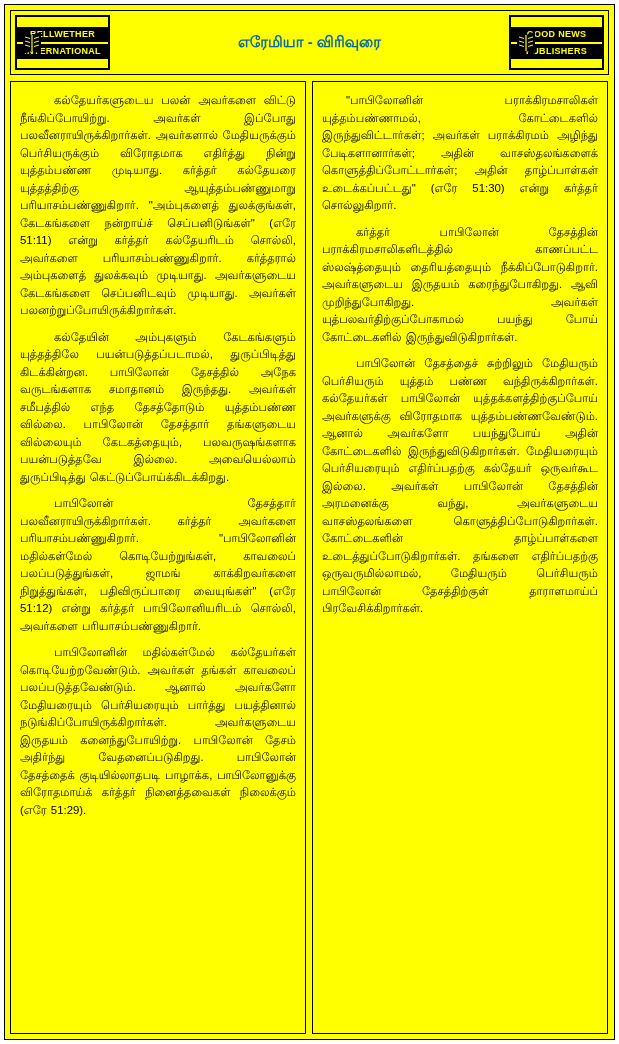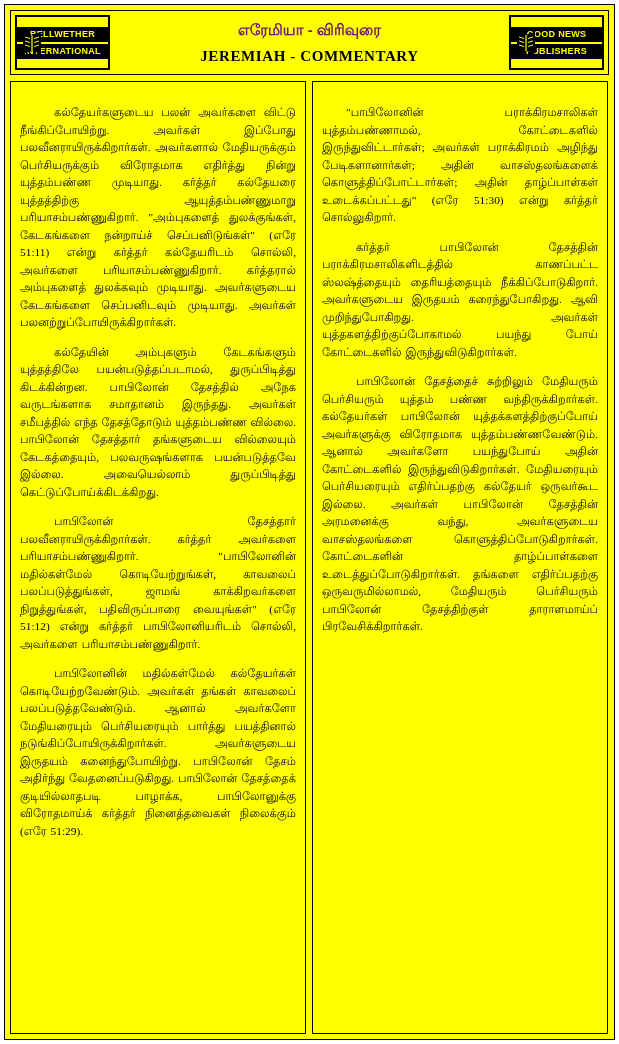--- a/index.html
+++ b/index.html
@@ -82,21 +82,21 @@
     display: flex;
     flex-direction: column;
     align-items: center;
     justify-content: center;
     gap: 7px;
   }
   .title-ta {
     font-family: "Liberation Sans", sans-serif;
     font-weight: bold;
     font-size: 15px;
-    color: #701a75;
+    color: #0369a1;
   }
   .title-en {
     font-family: "Liberation Serif", serif;
     font-weight: bold;
     font-size: 15px;
     letter-spacing: .6px;
     color: #000000;
   }
   
   .columns {
@@ -109,22 +109,22 @@
     gap: 6px;
   }
   .col {
     width: 296px;
     box-sizing: border-box;
     border: 1px solid #000000;
     background: #ffff00;
     padding: 10px 9px 8px 9px;
   }
   p.para {
-    margin: 12px 0 9px 0;
-    font-family: Liberation Serif, serif;
+    margin: 0 0 9px 0;
+    font-family: Liberation Sans, sans-serif;
     font-size: 11.4px;
     line-height: 17.5px;
     color: #000000;
     text-align: justify;
     text-indent: 34px;
     word-spacing: 1px;
   }
   p.para.quote {
     text-indent: 24px;
   }
@@ -148,21 +148,20 @@
             <path d="M4 9 L9 10.5 M4 13 L9 14.5 M4 17 L9 18.5" stroke="#ffff00" stroke-width="1"></path>
             <path d="M13 10.5 L18 9 M13 14.5 L18 13 M13 18.5 L18 17" stroke="#ffff00" stroke-width="1"></path>
           </svg>
         </span>
         <span class="logo-band">BELLWETHER</span>
         <span class="logo-band second">INTERNATIONAL</span>
       </div>
 
       <div class="header-title">
         <div class="title-ta">எரேமியா  -  விரிவுரை</div>
-        <div class="title-en">JEREMIAH - COMMENTARY</div>
       </div>
 
       <div class="logo-box">
         <span class="logo-emblem">
           <svg width="22" height="30" viewBox="0 0 22 30">
             <path d="M2 4 L11 7 L20 4 L20 26 L11 23 L2 26 Z" fill="#000000"></path>
             <path d="M11 7 L11 23" stroke="#ffff00" stroke-width="1.2"></path>
             <path d="M4 9 L9 10.5 M4 13 L9 14.5 M4 17 L9 18.5" stroke="#ffff00" stroke-width="1"></path>
             <path d="M13 10.5 L18 9 M13 14.5 L18 13 M13 18.5 L18 17" stroke="#ffff00" stroke-width="1"></path>
           </svg>
@@ -177,20 +176,20 @@
 
       <div class="col">
         <p class="para">கல்தேயர்களுடைய பலன் அவர்களை விட்டு நீங்கிப்போயிற்று. அவர்கள் இப்போது பலவீனராயிருக்கிறார்கள். அவர்களால் மேதியருக்கும் பெர்சியருக்கும் விரோதமாக எதிர்த்து நின்று யுத்தம்பண்ண முடியாது. கர்த்தர் கல்தேயரை யுத்தத்திற்கு ஆயுத்தம்பண்ணுமாறு பரியாசம்பண்ணுகிறார். "அம்புகளைத் துலக்குங்கள், கேடகங்களை நன்றாய்ச் செப்பனிடுங்கள்" (எரே 51:11) என்று கர்த்தர் கல்தேயரிடம் சொல்லி, அவர்களை பரியாசம்பண்ணுகிறார். கர்த்தரால் அம்புகளைத் துலக்கவும் முடியாது. அவர்களுடைய கேடகங்களை செப்பனிடவும் முடியாது. அவர்கள் பலனற்றுப்போயிருக்கிறார்கள்.</p>
         <p class="para">கல்தேயின் அம்புகளும் கேடகங்களும் யுத்தத்திலே பயன்படுத்தப்படாமல், துருப்பிடித்து கிடக்கின்றன. பாபிலோன் தேசத்தில் அநேக வருடங்களாக சமாதானம் இருந்தது. அவர்கள் சமீபத்தில் எந்த தேசத்தோடும் யுத்தம்பண்ண வில்லை. பாபிலோன் தேசத்தார் தங்களுடைய வில்லையும் கேடகத்தையும், பலவருஷங்களாக பயன்படுத்தவே இல்லை. அவையெல்லாம் துருப்பிடித்து கெட்டுப்போய்க்கிடக்கிறது.</p>
         <p class="para">பாபிலோன் தேசத்தார் பலவீனராயிருக்கிறார்கள். கர்த்தர் அவர்களை பரியாசம்பண்ணுகிறார். "பாபிலோனின் மதில்கள்மேல் கொடியேற்றுங்கள், காவலைப் பலப்படுத்துங்கள், ஜாமங் காக்கிறவர்களை நிறுத்துங்கள், பதிவிருப்பாரை வையுங்கள்" (எரே 51:12) என்று கர்த்தர் பாபிலோனியரிடம் சொல்லி, அவர்களை பரியாசம்பண்ணுகிறார்.</p>
         <p class="para">பாபிலோனின் மதில்கள்மேல் கல்தேயர்கள் கொடியேற்றவேண்டும். அவர்கள் தங்கள் காவலைப் பலப்படுத்தவேண்டும். ஆனால் அவர்களோ மேதியரையும் பெர்சியரையும் பார்த்து பயத்தினால் நடுங்கிப்போயிருக்கிறார்கள். அவர்களுடைய இருதயம் கனைந்துபோயிற்று. பாபிலோன் தேசம் அதிர்ந்து வேதனைப்படுகிறது. பாபிலோன் தேசத்தைக் குடியில்லாதபடி பாழாக்க, பாபிலோனுக்கு விரோதமாய்க் கர்த்தர் நினைத்தவைகள் நிலைக்கும் (எரே 51:29).</p>
       </div>
 
       <div class="col">
         <p class="para quote">"பாபிலோனின் பராக்கிரமசாலிகள் யுத்தம்பண்ணாமல், கோட்டைகளில் இருந்துவிட்டார்கள்; அவர்கள் பராக்கிரமம் அழிந்து பேடிகளானார்கள்; அதின் வாசஸ்தலங்களைக் கொளுத்திப்போட்டார்கள்; அதின் தாழ்ப்பாள்கள் உடைக்கப்பட்டது" (எரே 51:30) என்று கர்த்தர் சொல்லுகிறார்.</p>
-        <p class="para">கர்த்தர் பாபிலோன் தேசத்தின் பராக்கிரமசாலிகளிடத்தில் காணப்பட்ட ஸ்லஷ்த்தையும் தைரியத்தையும் நீக்கிப்போடுகிறார். அவர்களுடைய இருதயம் கரைந்துபோகிறது. ஆவி முறிந்துபோகிறது. அவர்கள் யுத்தகளத்திற்குப்போகாமல் பயந்து போய் கோட்டைகளில் இருந்துவிடுகிறார்கள்.</p>
+        <p class="para">கர்த்தர் பாபிலோன் தேசத்தின் பராக்கிரமசாலிகளிடத்தில் காணப்பட்ட ஸ்லஷ்த்தையும் தைரியத்தையும் நீக்கிப்போடுகிறார். அவர்களுடைய இருதயம் கரைந்துபோகிறது. ஆவி முறிந்துபோகிறது. அவர்கள் யுத்பலவர்திற்குப்போகாமல் பயந்து போய் கோட்டைகளில் இருந்துவிடுகிறார்கள்.</p>
         <p class="para">பாபிலோன் தேசத்தைச் சுற்றிலும் மேதியரும் பெர்சியரும் யுத்தம் பண்ண வந்திருக்கிறார்கள். கல்தேயர்கள் பாபிலோன் யுத்தக்களத்திற்குப்போய் அவர்களுக்கு விரோதமாக யுத்தம்பண்ணவேண்டும். ஆனால் அவர்களோ பயந்துபோய் அதின் கோட்டைகளில் இருந்துவிடுகிறார்கள். மேதியரையும் பெர்சியரையும் எதிர்ப்பதற்கு கல்தேயர் ஒருவர்கூட இல்லை. அவர்கள் பாபிலோன் தேசத்தின் அரமனைக்கு வந்து, அவர்களுடைய வாசஸ்தலங்களை கொளுத்திப்போடுகிறார்கள். கோட்டைகளின் தாழ்ப்பாள்களை உடைத்துப்போடுகிறார்கள். தங்களை எதிர்ப்பதற்கு ஒருவருமில்லாமல், மேதியரும் பெர்சியரும் பாபிலோன் தேசத்திற்குள் தாராளமாய்ப் பிரவேசிக்கிறார்கள்.</p>
       </div>
 
     </div>
 
   </div>
 </div>
 
 </body></html>

